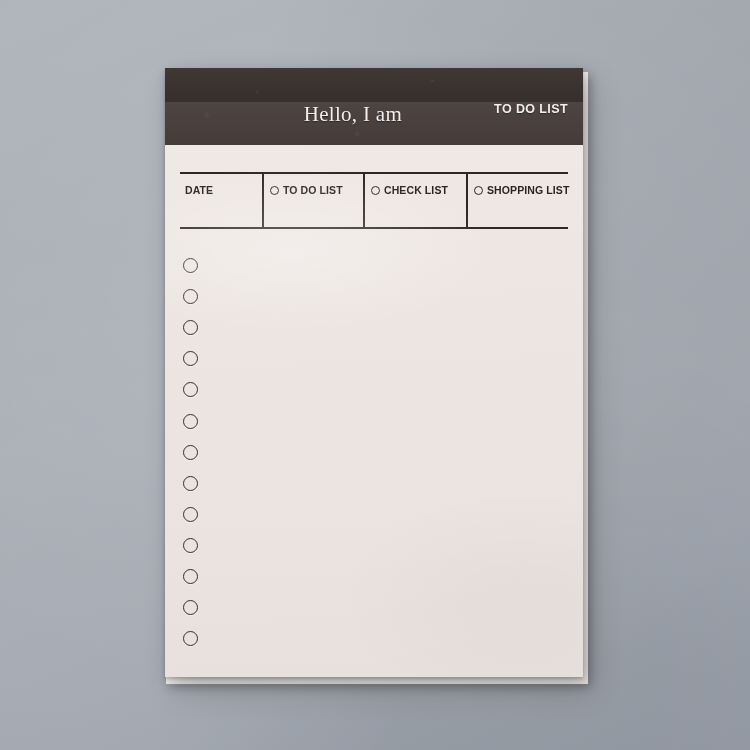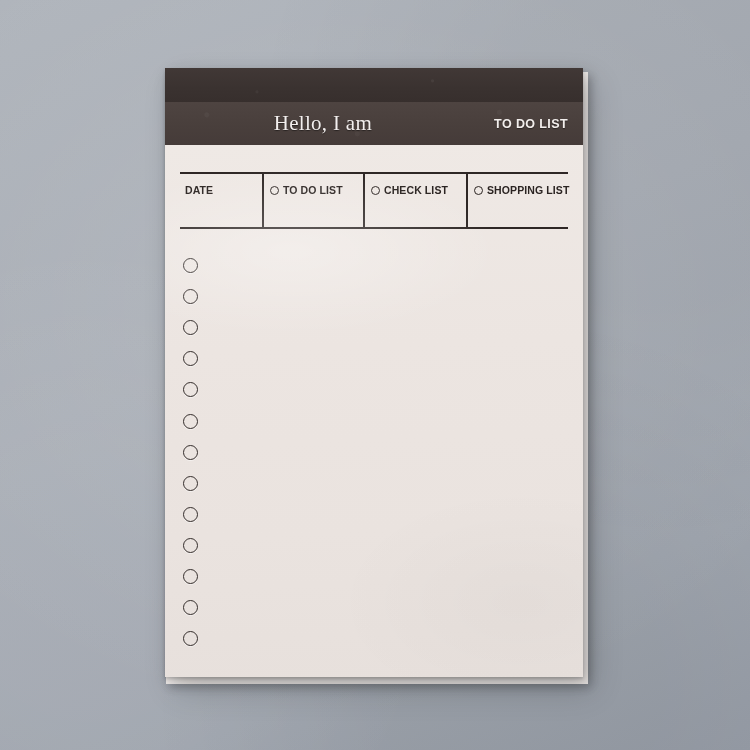--- a/index.html
+++ b/index.html
@@ -98,25 +98,24 @@
     pointer-events: none;
   }
 
   #header-row {
     position: absolute;
     left: 0;
     top: 34px;
     width: 100%;
     height: 43px;
     display: flex;
-    align-items: center;
+    align-items: flex-start;
     justify-content: flex-end;
     padding-right: 15px;
     box-sizing: border-box;
-    gap: 30px;
   }
   #brand-title {
     font-family: "Liberation Serif", serif;
     font-size: 21px;
     color: #f3efee;
     letter-spacing: 0.3px;
     text-shadow: 0 1px 1px rgba(0,0,0,0.45);
     white-space: nowrap;
   }
   #header-kicker {

